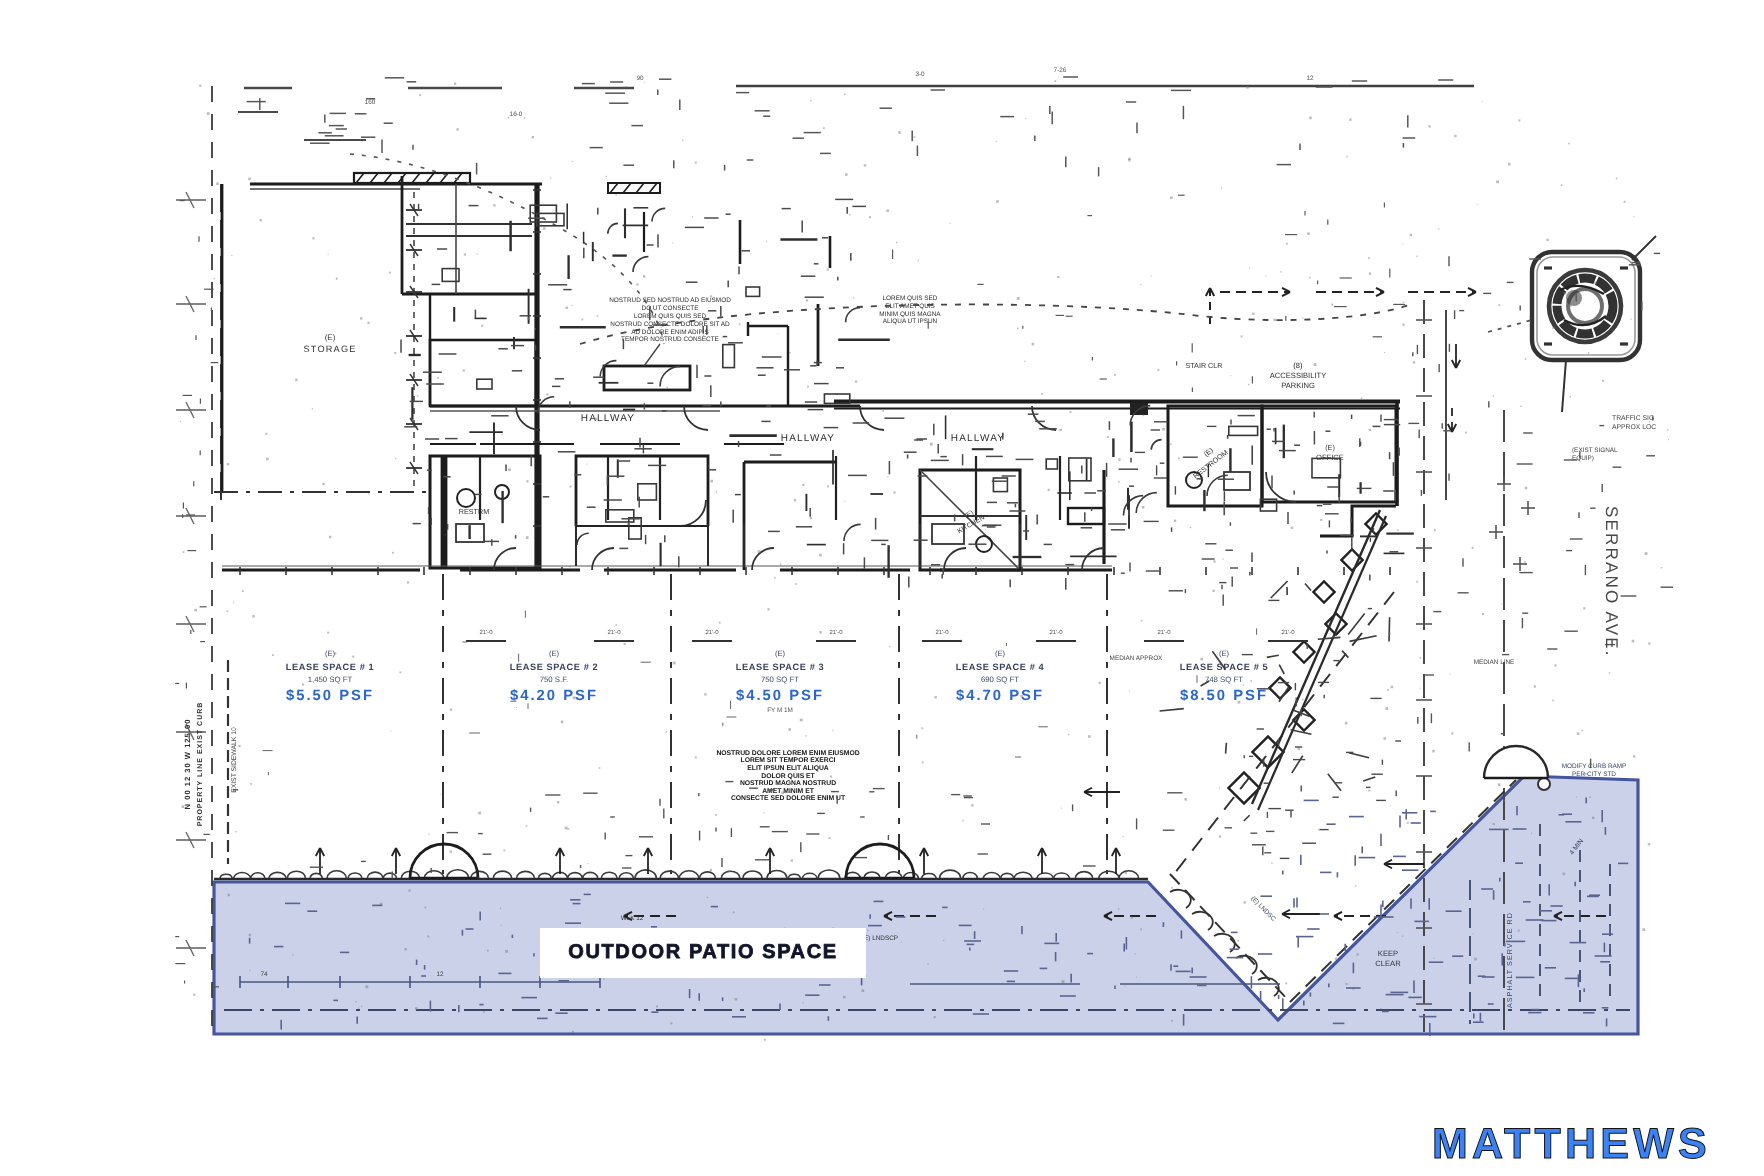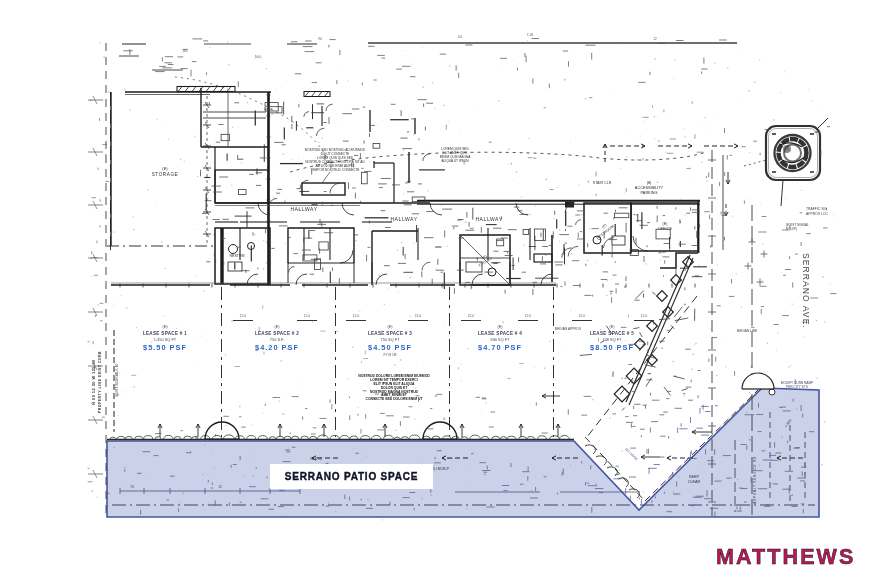--- a/index.html
+++ b/index.html
@@ -1,18 +1,18 @@
 <!DOCTYPE html>
 <html><head><meta charset="utf-8">
 <style>
 html,body{margin:0;padding:0;background:#ffffff;width:882px;height:588px;overflow:hidden;}
 .wrap{position:relative;width:882px;height:588px;font-family:"Liberation Sans", sans-serif;}
 .patio-label{position:absolute;left:270px;top:464px;width:163px;height:25px;background:#ffffff;display:flex;align-items:center;justify-content:center;}
 .patio-label span{font-weight:bold;font-size:10px;letter-spacing:0.8px;color:#12152a;-webkit-text-stroke:0.4px #12152a;}
-.matthews{position:absolute;left:716px;top:545px;font-weight:800;font-size:21.5px;letter-spacing:2.1px;color:#be185d;-webkit-text-stroke:0.5px #131313;}
+.matthews{position:absolute;left:716px;top:560px;font-weight:800;font-size:21.5px;letter-spacing:2.1px;color:#3b82f6;-webkit-text-stroke:0.5px #131313;}
 .serrano{position:absolute;left:793px;top:253px;font-size:8.5px;letter-spacing:1.1px;color:#474747;transform-origin:0 0;transform:rotate(90deg) translate(0,-18px);white-space:nowrap;}
 </style></head>
 <body>
 <div class="wrap">
 <svg width="882" height="588" viewBox="0 0 882 588">
 <defs>
         <filter id="soft" x="-2%" y="-2%" width="104%" height="104%">
           <feGaussianBlur stdDeviation="0.3"></feGaussianBlur>
         </filter>
       </defs>
@@ -1739,16 +1739,16 @@
 <line x1="683.0" y1="393.7" x2="685.2" y2="393.7" stroke="#4a4a4a" stroke-width="0.7"></line>
 <line x1="653.6" y1="321.6" x2="653.6" y2="324.5" stroke="#4a4a4a" stroke-width="0.7"></line>
 <line x1="648.1" y1="348.8" x2="648.1" y2="353.1" stroke="#4a4a4a" stroke-width="0.7"></line>
 <line x1="666.2" y1="398.6" x2="669.4" y2="398.6" stroke="#4a4a4a" stroke-width="0.7"></line>
 <line x1="683.9" y1="304.3" x2="686.0" y2="304.3" stroke="#4a4a4a" stroke-width="0.7"></line>
 <line x1="628.4" y1="344.4" x2="634.8" y2="344.4" stroke="#4a4a4a" stroke-width="0.7"></line>
 <line x1="626.0" y1="422.4" x2="632.9" y2="422.4" stroke="#4a4a4a" stroke-width="0.7"></line>
 </g>
 </svg>
 <div class="patio-label">
-      <span>SERRANO PATIO SPACE</span>
+      <span>OUTDOOR PATIO SPACE</span>
     </div>
 <div class="serrano">SERRANO AVE.</div>
 <div class="matthews">MATTHEWS</div>
 </div>
 </body></html>

